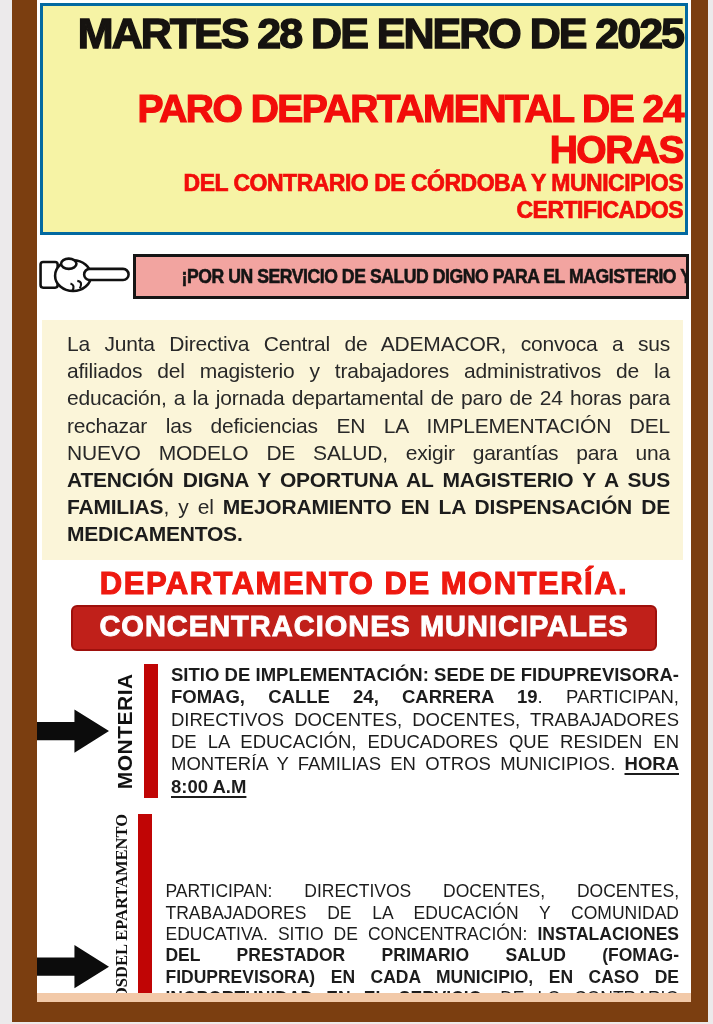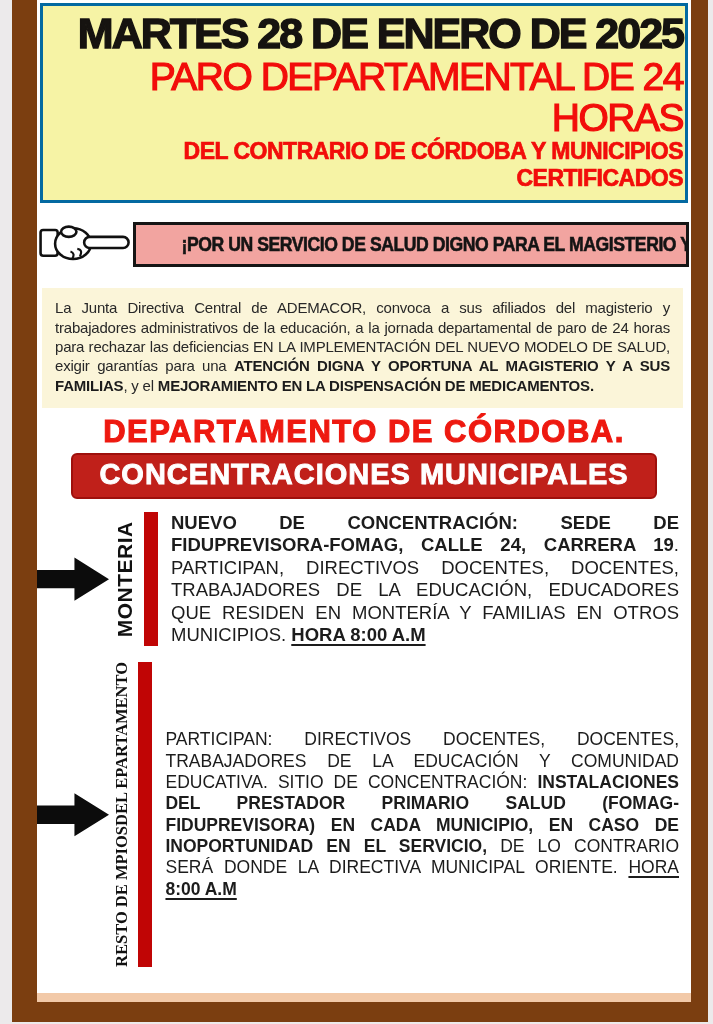--- a/index.html
+++ b/index.html
@@ -13,42 +13,42 @@
   }
   .peach-strip { position:absolute; left:0; right:0; bottom:0; height:9px; background:#F2C9A8; }
 
   
   .header-banner {
     margin:3px 3px 0 3px; background:var(--banner-yellow);
     border:3px solid #0369a1; text-align:right; padding:5px 2px 9px 2px;
   }
   .h-line1 { font-size:43px; font-weight:900; color:#161310; letter-spacing:-2px;
              line-height:1.06; -webkit-text-stroke:1.4px #161310; }
-  .h-line2 { font-size:39px; font-weight:400; color:var(--headline-red); letter-spacing:-1.5px;
-             line-height:1.05; -webkit-text-stroke:1.2px var(--headline-red); }
+  .h-line2 { font-size:39px; font-weight:700; color:var(--headline-red); letter-spacing:-1.5px;
+             line-height:1.05;margin-top:32px; -webkit-text-stroke:1.2px var(--headline-red); }
   .h-line3 { font-size:23px; font-weight:900; color:var(--headline-red); letter-spacing:-0.5px;
              line-height:1.15; -webkit-text-stroke:0.7px var(--headline-red); }
 
   
   .slogan-row { display:flex; align-items:center; margin:9px 2px 0 0; }
   .hand-wrap { flex:none; width:96px; text-align:center; }
   .slogan-box {
     flex:1; background:var(--slogan-pink); border:3px solid #151515;
     padding:8px 2px; text-align:center; overflow:hidden;
   }
   .slogan-box .cond {
     display:inline-block; transform:scaleX(0.88); transform-origin:center;
     font-size:20px; font-weight:bold; color:#141414; white-space:nowrap;
     -webkit-text-stroke:0.6px #141414; letter-spacing:-0.5px;
   }
 
   
   .intro {
     margin:12px 8px 0 5px; background:var(--intro-cream);
-    padding:10px 13px 13px 13px; font-size:15px; line-height:1.29;
+    padding:10px 13px 13px 25px; font-size:21px; line-height:1.29;
     text-align:justify; color:#282828; letter-spacing:-0.2px;
   }
   .intro b { color:#1c1c1c; }
 
   
   .dept-title {
     margin-top:6px; text-align:center; font-size:31px; font-weight:900;
     color:#EE1910; letter-spacing:1.5px; -webkit-text-stroke:1.1px #EE1910;
   }
   .pill {
@@ -101,28 +101,28 @@
           <path d="M46,43 q7,1 3,9 M38,46 q6,2 2,9" fill="none" stroke="#111" stroke-width="2.5"></path>
         </svg>
       </div>
       <div class="slogan-box">
         <span class="cond">¡POR UN SERVICIO DE SALUD DIGNO PARA EL MAGISTERIO Y SUS FAMILIAS!</span>
       </div>
     </div>
 
     <p class="intro"><span>La Junta Directiva Central de ADEMACOR, convoca a sus afiliados del magisterio y trabajadores administrativos de la educación, a la jornada departamental de paro de 24 horas para rechazar las deficiencias EN LA IMPLEMENTACIÓN DEL NUEVO MODELO DE SALUD, exigir garantías para una </span><b>ATENCIÓN DIGNA Y OPORTUNA AL MAGISTERIO Y A SUS FAMILIAS</b><span>, y el </span><b>MEJORAMIENTO EN LA DISPENSACIÓN DE MEDICAMENTOS.</b></p>
 
-    <div class="dept-title">DEPARTAMENTO DE CÓRDOBA.</div>
+    <div class="dept-title">DEPARTAMENTO DE MONTERÍA.</div>
     <div class="pill">CONCENTRACIONES MUNICIPALES</div>
 
     <div class="section monteria">
       <div class="arrow"></div>
       <div class="vlabel vlabel-sans">MONTERIA</div>
       <div class="redbar"></div>
-      <div class="sec-text"><b>NUEVO DE CONCENTRACIÓN: </b><b>SEDE DE FIDUPREVISORA-FOMAG, CALLE 24, CARRERA 19</b><span>. PARTICIPAN, DIRECTIVOS DOCENTES, DOCENTES, TRABAJADORES DE LA EDUCACIÓN, EDUCADORES QUE RESIDEN EN MONTERÍA Y FAMILIAS EN OTROS MUNICIPIOS. </span><span class="hora">HORA 8:00 A.M</span></div>
+      <div class="sec-text"><b>SITIO DE IMPLEMENTACIÓN: </b><b>SEDE DE FIDUPREVISORA-FOMAG, CALLE 24, CARRERA 19</b><span>. PARTICIPAN, DIRECTIVOS DOCENTES, DOCENTES, TRABAJADORES DE LA EDUCACIÓN, EDUCADORES QUE RESIDEN EN MONTERÍA Y FAMILIAS EN OTROS MUNICIPIOS. </span><span class="hora">HORA 8:00 A.M</span></div>
     </div>
 
     <div class="section resto">
       <div class="arrow"></div>
       <div class="vlabel vlabel-serif">
         <div>RESTO DE MPIOS</div>
         <div>DEL EPARTAMENTO</div>
       </div>
       <div class="redbar"></div>
       <div class="sec-text"><span>PARTICIPAN: DIRECTIVOS DOCENTES, DOCENTES, TRABAJADORES DE LA EDUCACIÓN Y COMUNIDAD EDUCATIVA. SITIO DE CONCENTRACIÓN: </span><b>INSTALACIONES DEL PRESTADOR PRIMARIO SALUD (FOMAG-FIDUPREVISORA) EN CADA MUNICIPIO, EN CASO DE INOPORTUNIDAD EN EL SERVICIO,</b><span> DE LO CONTRARIO SERÁ DONDE LA DIRECTIVA MUNICIPAL ORIENTE.  </span><span class="hora-pre">HORA </span><span class="hora">8:00 A.M</span></div>

